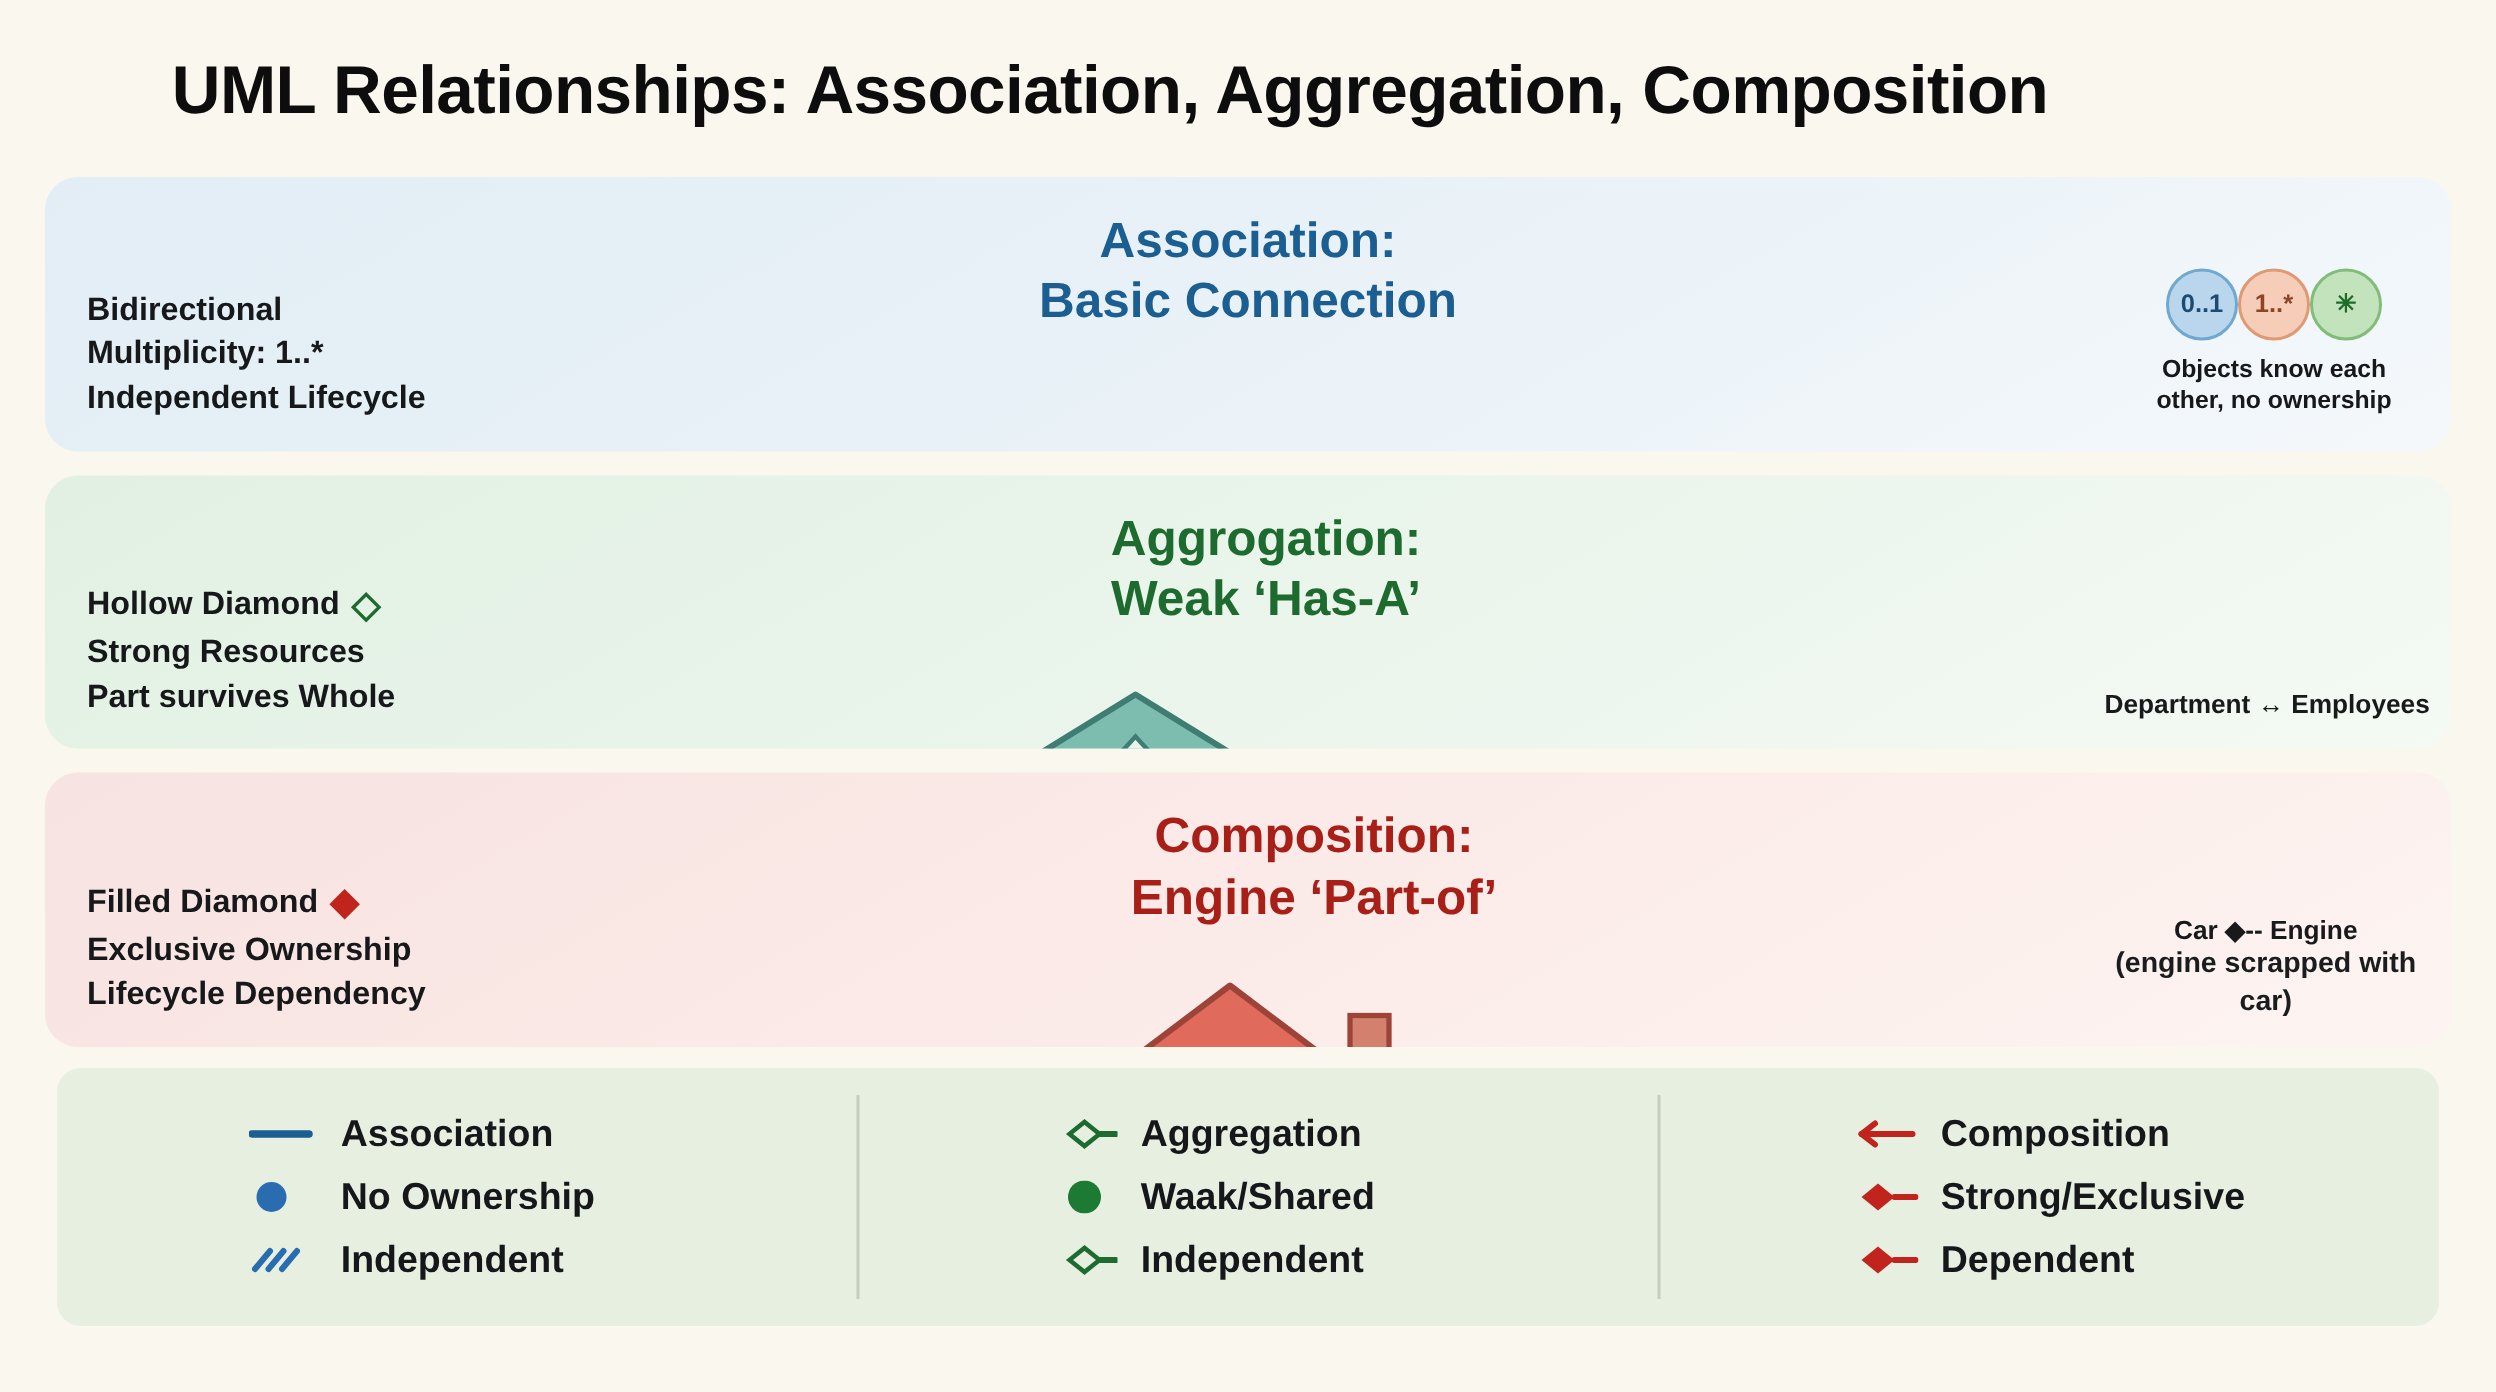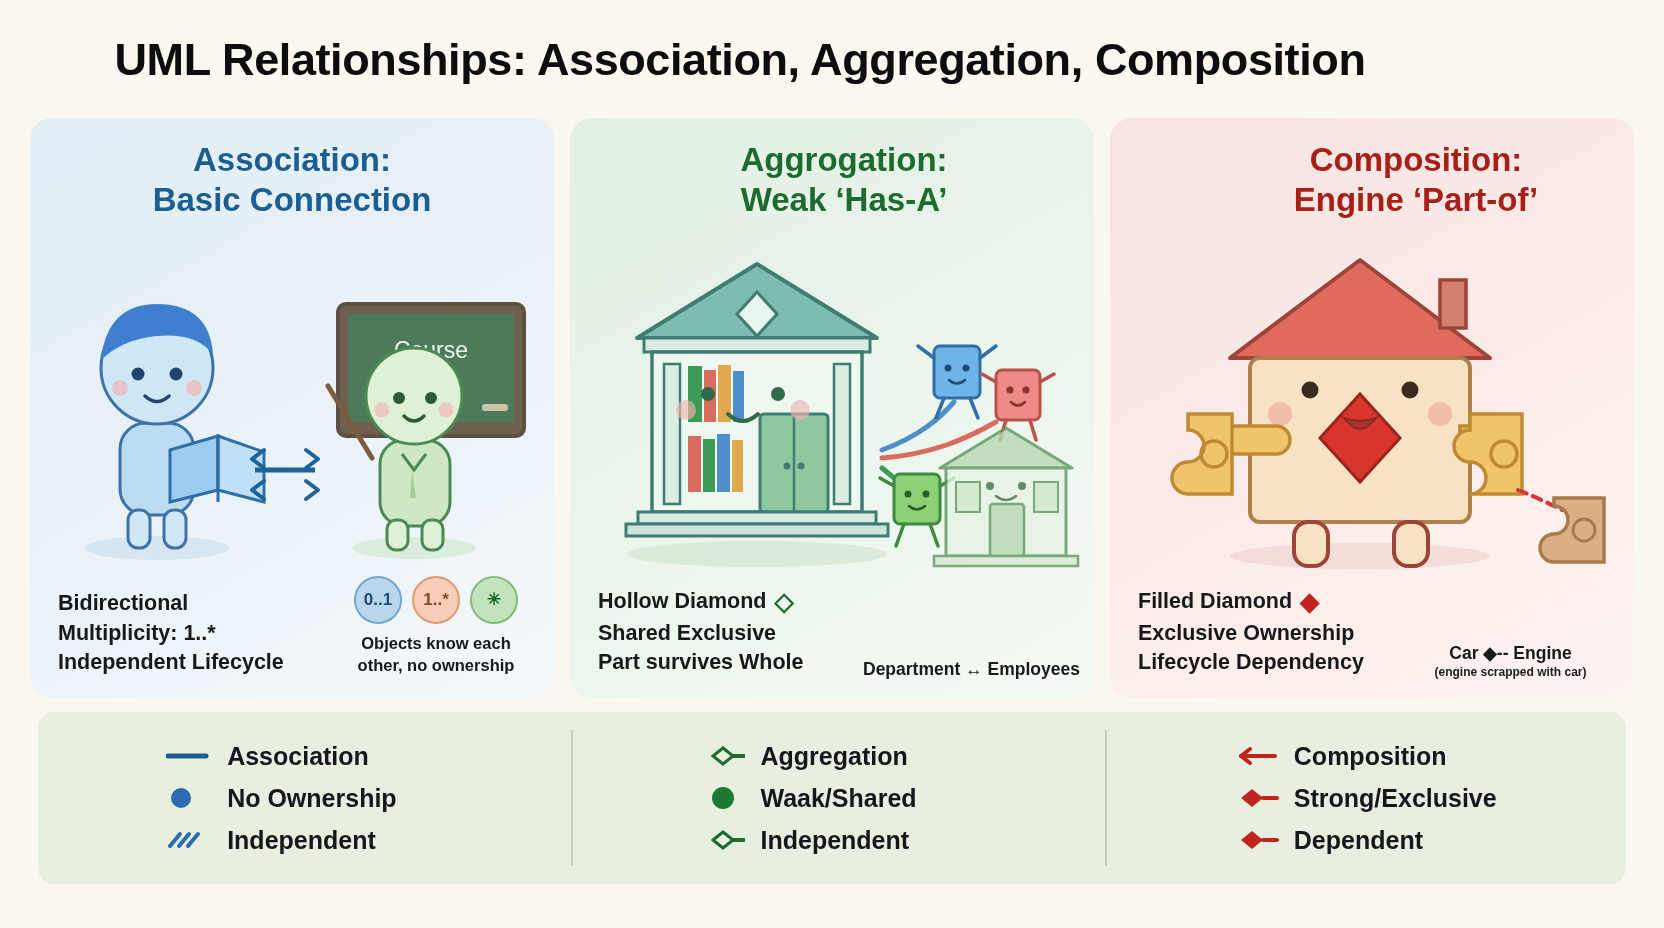--- a/index.html
+++ b/index.html
@@ -9,42 +9,42 @@
     font-family:"Liberation Sans", sans-serif;
     overflow:hidden;
   }
   .poster{position:relative;width:1664px;height:928px;box-sizing:border-box;}
 
   .title{
     position:absolute;left:0;top:34px;width:1480px;text-align:center;
     font-size:45px;font-weight:bold;color:#0d0d0d;letter-spacing:-.4px;
   }
 
-  .panels{position:absolute;left:30px;top:118px;width:1604px;height:580px;display:flex;gap:16px;}
+  .panels{position:absolute;left:30px;top:118px;width:1604px;height:580px;display:flex;gap:16px;flex-direction:column;}
   .panel{position:relative;flex:1;border-radius:22px;overflow:hidden;}
   .p1{background:linear-gradient(150deg,#e2edf5 0%,#e8f1f7 45%,#f4f8fb 100%);}
   .p2{background:linear-gradient(150deg,#e2f0e3 0%,#e9f4ea 45%,#f4faf4 100%);}
   .p3{background:linear-gradient(150deg,#f7e3e1 0%,#fbeae7 45%,#fdf4f1 100%);}
 
   .ptitle{position:absolute;left:0;top:22px;width:100%;text-align:center;
     font-size:33px;font-weight:bold;line-height:1.22;}
   .ptitle .l2{display:block;}
   .p1 .ptitle{color:#1b5e92;}
   .p2 .ptitle{color:#1d6b2e;padding-left:12px;}
   .p3 .ptitle{color:#a81f18;padding-left:44px;}
 
   .art{position:absolute;left:0;top:100px;width:100%;height:370px;}
 
   .facts{position:absolute;left:28px;bottom:20px;font-size:21.5px;font-weight:bold;
     color:#16181a;line-height:1.38;}
   .facts .row{display:flex;align-items:center;gap:8px;white-space:nowrap;}
 
   .sidecap{position:absolute;right:18px;bottom:22px;width:200px;text-align:center;
     font-size:16.5px;font-weight:bold;color:#16181a;line-height:1.3;}
-  .badges{display:flex;justify-content:center;gap:10px;margin-bottom:9px;}
+  .badges{display:flex;justify-content:center;margin-bottom:9px;}
   .badge{width:44px;height:44px;border-radius:50%;display:flex;align-items:center;
     justify-content:center;font-size:17px;font-weight:bold;}
   .b-blue{background:#b9d6ec;border:2px solid #6fa8d0;color:#1c4c74;}
   .b-peach{background:#f6cdb8;border:2px solid #e09a73;color:#8d4526;}
   .b-green{background:#c3e3bd;border:2px solid #81bd79;color:#1f6b2a;}
 
   .minicap{position:absolute;right:16px;bottom:18px;width:215px;text-align:center;
     font-size:16px;font-weight:bold;color:#1a1c1e;line-height:1.28;}
   .relbar{font-size:17.5px;font-weight:bold;color:#17191b;white-space:nowrap;}
 
@@ -231,21 +231,21 @@
           </g>
         </svg>
       </div>
 
       <div class="facts">
         <div class="row">
           <span>Hollow Diamond</span>
           <span style="color:#1d6b2e;font-size:25px;">◇</span>
         </div>
         <div class="row">
-            <span>Shared Exclusive</span>
+            <span>Strong Resources</span>
           </div>
         <div class="row">
             <span>Part survives Whole</span>
           </div>
       </div>
 
       <div class="minicap">
         <span class="relbar">Department ↔ Employees</span>
       </div>
     </div>
@@ -298,21 +298,21 @@
         <div class="row">
             <span>Exclusive Ownership</span>
           </div>
         <div class="row">
             <span>Lifecycle Dependency</span>
           </div>
       </div>
 
       <div class="minicap">
         <div class="relbar">Car ◆-- Engine</div>
-        <div style="font-size:12px;">(engine scrapped with car)</div>
+        <div style="font-size:19px;">(engine scrapped with car)</div>
       </div>
     </div>
   </div>
 
   <div class="legend">
 
     <div class="lcol">
       <div class="litem">
         <span class="gly">
           <svg width="44" height="20">

